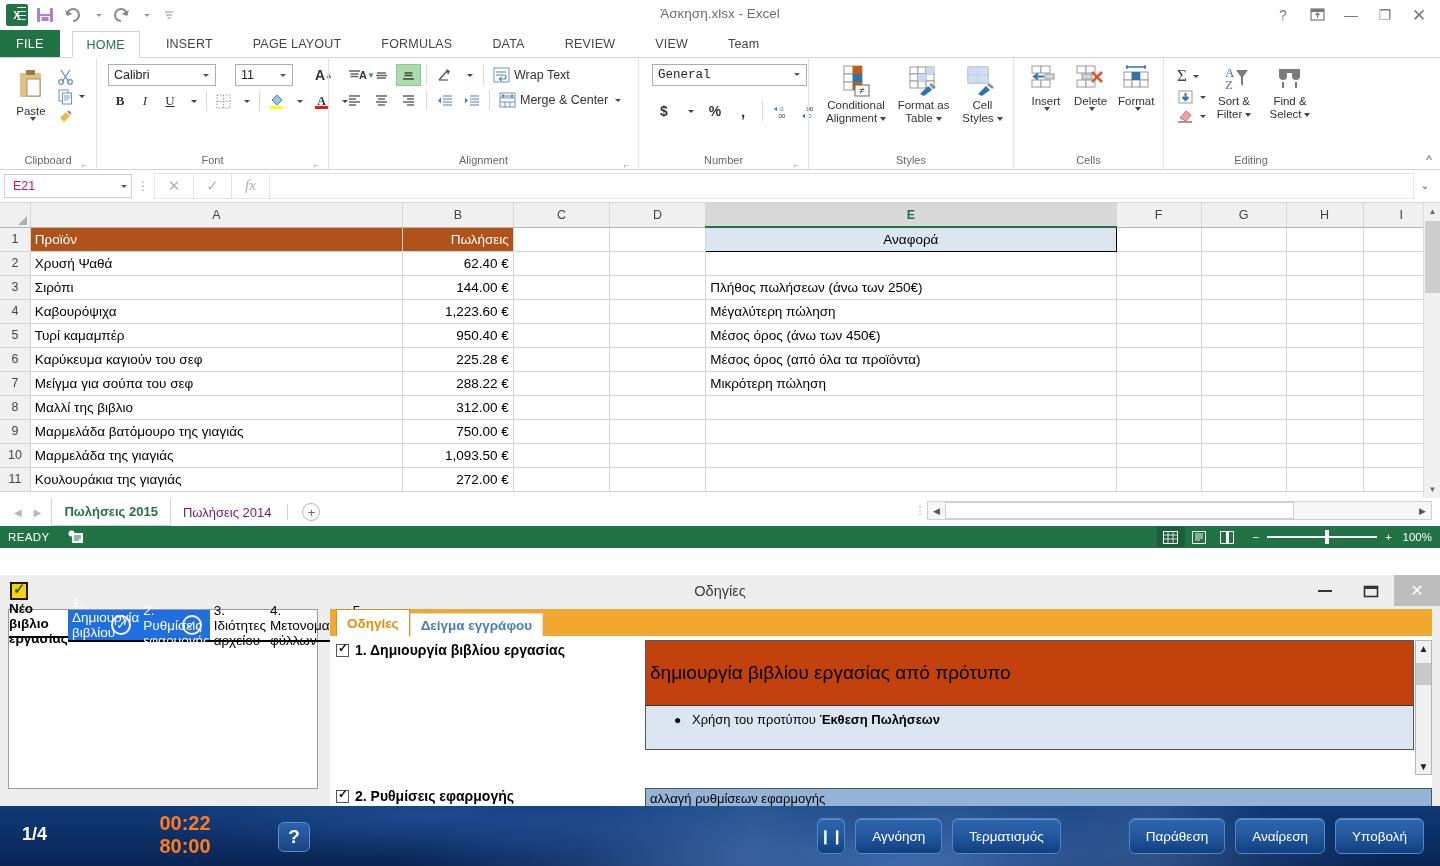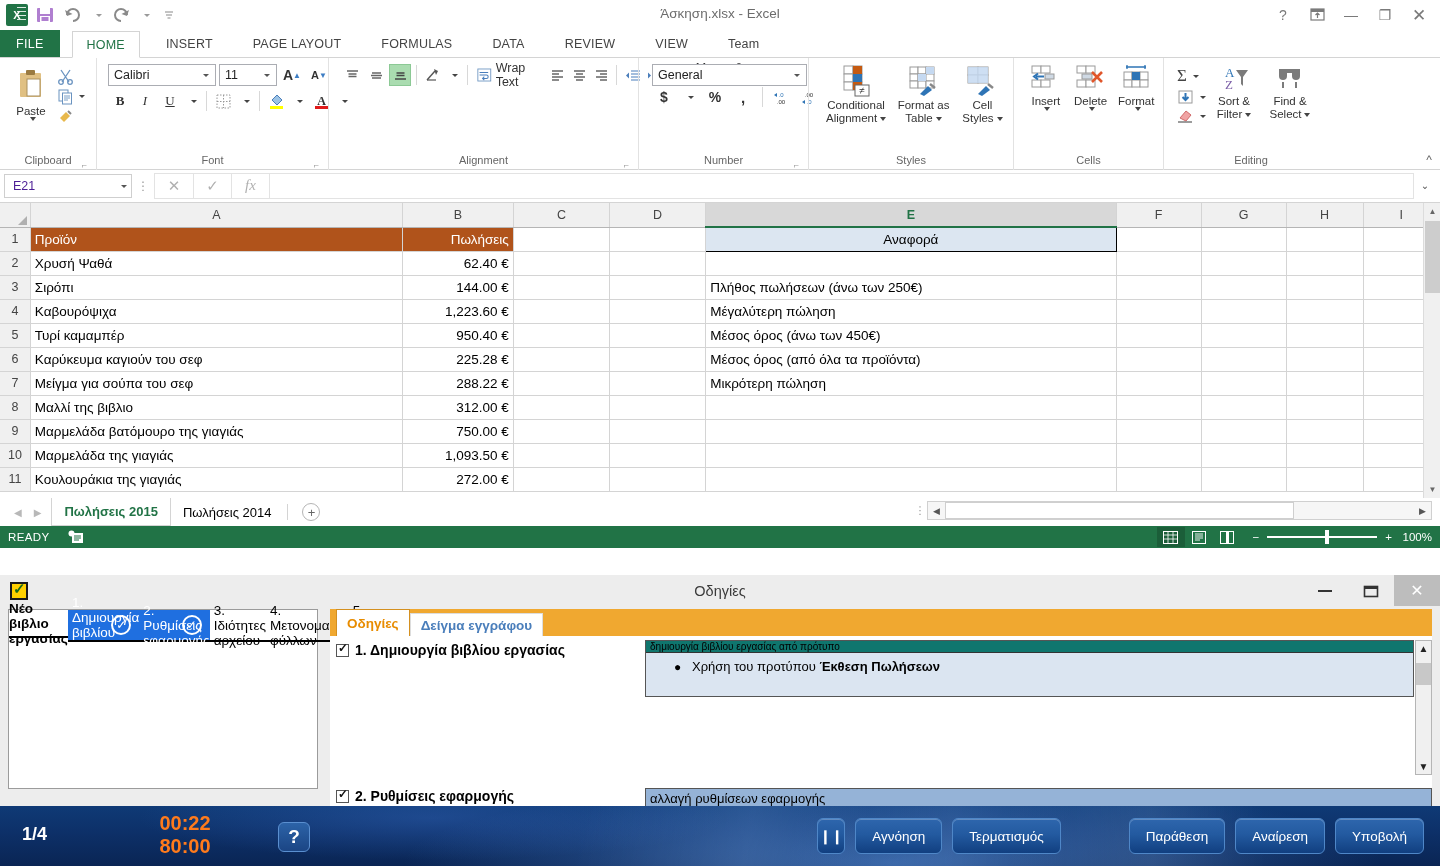--- a/index.html
+++ b/index.html
@@ -55,44 +55,44 @@
   .grp + .grp { border-left:1px solid #e2e2e2; }
   .grp-body { flex:1; display:flex; align-items:flex-start; padding-top:3px; }
   .grp-label { height:16px; font-size:11px; color:#666; text-align:center; position:relative; }
   .grp-label .dlg { position:absolute; right:2px; bottom:1px; width:9px; height:9px; color:#999; font-size:9px; }
 
   .bigbtn { width:58px; display:flex; flex-direction:column; align-items:center; font-size:11.5px; color:#333; }
   .bigbtn .lbl { margin-top:1px; text-align:center; line-height:12px; }
   .caret { width:0;height:0;border-left:3.5px solid transparent;border-right:3.5px solid transparent;border-top:4px solid #444;display:inline-block;margin-left:3px;vertical-align:middle;}
   .caret.sm { border-left-width:3px;border-right-width:3px;border-top-width:3.5px;}
 
-  .fontrow { display:flex; align-items:center; gap:3px; margin-bottom:4px; }
+  .fontrow { display:flex; align-items:center; gap:19px; margin-bottom:4px; }
   .cbox { height:22px; border:1px solid #abadb3; background:#fff; display:flex; align-items:center;
           font-size:12.5px; padding:0 2px 0 5px; color:#222; }
   .cbox .cb-caret { margin-left:auto; padding:0 4px; color:#555; }
   .sbtn { width:24px; height:22px; display:flex; align-items:center; justify-content:center;
           font-size:13px; color:#333; }
   .sbtn.w18 { width:19px; }
   .fontrow2 { display:flex; align-items:center; gap:1px; }
 
   .alrow { display:flex; align-items:center; gap:2px; margin-bottom:3px; }
   .albtn { width:25px; height:22px; display:flex; align-items:center; justify-content:center; }
   .albtn.sel { background:#aadcb0; border:1px solid #8cc995; }
   .wrapbtn { display:flex; align-items:center; gap:4px; font-size:12.5px; color:#333; padding:0 4px; height:22px;}
   .vsep { width:1px; height:20px; background:#d8d8d8; margin:0 3px; }
 
-  .numrow1 { display:flex; align-items:flex-end; margin-bottom:0; }
+  .numrow1 { display:flex; align-items:flex-end; margin-bottom:14px;font-family:Liberation Mono, monospace; }
   .numrow2 { display:flex; align-items:center; gap:4px; }
 
   .collapse { position:absolute; right:8px; bottom:2px; color:#666; font-size:12px; }
 
   
   .fbar { height:32px; display:flex; align-items:center; background:#fff; padding:2px 4px 3px 4px; gap:0; }
   .namebox { width:128px; height:24px; border:1px solid #cfcfcf; background:#fff; display:flex;
-             align-items:center; padding:0 4px 0 8px; font-size:12.5px; color:#4c1d95; }
+             align-items:center; padding:0 4px 0 8px; font-size:12.5px; color:#be185d; }
   .namebox .cb-caret { margin-left:auto; color:#555; }
   .fb-dots { width:22px; text-align:center; color:#9a9a9a; font-size:12px; letter-spacing:0; }
   .fb-btn { width:38px; height:24px; display:flex; align-items:center; justify-content:center;
             color:#b0b0b0; font-size:15px; border-left:1px solid #e3e3e3; }
   .fb-group { display:flex; border:1px solid #e3e3e3; height:26px; align-items:center; }
   .fbinput { flex:1; height:26px; border:1px solid #e3e3e3; border-left:none; background:#fff; }
   .fb-expand { width:22px; display:flex; align-items:center; justify-content:center; color:#555; font-size:10px; }
 
   
   .gridwrap { position:relative; height:296px; border-top:1px solid #d4d4d4; overflow:hidden; background:#fff; }
@@ -123,21 +123,21 @@
   .e-pad { padding-left:8px; }
 
   
   .vscroll { position:absolute; right:0; top:0; width:17px; bottom:0; background:#f0f0f0; border-left:1px solid #dcdcdc; }
   .vs-btn { width:17px; height:17px; display:flex; align-items:center; justify-content:center; color:#666; font-size:8px; }
   .vs-thumb { position:absolute; top:18px; left:1px; width:15px; height:72px; background:#cdcdcd; }
 
   
   .tabbar { height:28px; background:#fff; display:flex; align-items:center; padding-left:6px; position:relative;}
   .navarrows { display:flex; gap:12px; margin-right:10px; color:#b8b8b8; font-size:10px; padding-left:8px;}
-  .sheettab { font-size:13px; color:#000000; padding:0 12px; height:26px; display:flex; align-items:center; }
+  .sheettab { font-size:13px; color:#701a75; padding:0 12px; height:26px; display:flex; align-items:center; }
   .sheettab.active { color:#217346; font-weight:bold; background:#fff; border:1px solid #d4d4d4;
                      border-top:none; height:28px; }
   .tabsep { width:1px; height:16px; background:#d4d4d4; margin:0 4px; }
   .addsheet { width:18px;height:18px;border:1px solid #b5b5b5;border-radius:50%; color:#666; font-size:13px;
               display:flex;align-items:center;justify-content:center; margin-left:10px;}
   .hscroll { position:absolute; right:8px; top:3px; display:flex; align-items:center; }
   .hs-dots { color:#9a9a9a; font-size:11px; width:14px; text-align:center;}
   .hs-track { width:505px; height:19px; border:1px solid #d0d0d0; background:#f6f6f6; display:flex; align-items:center;}
   .hs-arrow { width:17px; height:17px; display:flex; align-items:center; justify-content:center; color:#555; font-size:9px;}
   .hs-thumb { height:17px; background:#fff; border:1px solid #cfcfcf; flex:1; margin:0; }
@@ -194,21 +194,21 @@
                      height:27px; }
   .rtabitem.inactive { background:#fff; color:#4a7ebb; font-weight:bold; height:23px; border:1px solid #ddd; border-bottom:none;}
   .rcontent { position:relative; height:168px; background:#fff; display:flex; }
   .rleft { width:315px; padding-top:6px; }
   .task-head { display:flex; align-items:flex-start; gap:6px; font-size:14px; font-weight:bold; color:#000;
                padding-left:6px; }
   .cbx { width:13px;height:13px;border:1px solid #555; background:#fff; position:relative; flex:none; margin-top:2px;}
   .cbx::after { content:"✓"; position:absolute; left:1px; top:-4px; font-size:12px; color:#111; }
   .rright { flex:1; position:relative; }
   .detail { position:absolute; left:0; top:4px; right:18px; border:1px solid #555; }
-  .d-row1 { background:#0f766e; font-size:10px; padding:0 4px; border-bottom:1px solid #333; }
+  .d-row1 { background:#c2410c; font-size:19px; padding:21px 4px; border-bottom:1px solid #333; }
   .d-row2 { background:#b8cce4; font-size:13px; padding:3px 4px 3px 28px; border-bottom:1px solid #333; }
   .d-body { background:#dbe5f1; font-size:13px; padding:6px 4px 22px 46px; position:relative; }
   .d-body .bullet { position:absolute; left:28px; top:7px; font-size:12px; }
   .d-body b { font-weight:bold; }
   .rscroll { position:absolute; right:0; top:4px; width:17px; height:135px; background:#f0f0f0; border:1px solid #b5b5b5;}
   .rs-arrow { width:15px;height:15px; display:flex;align-items:center;justify-content:center; color:#222;font-size:10px;}
   .rs-arrow.bot { position:absolute;bottom:0;left:0; }
   .rs-thumb { position:absolute; top:22px; left:0px; width:15px; height:22px; background:#c8c8c8; }
 
   
@@ -420,21 +420,21 @@
               </div>
           </div>
         </div>
         <div class="grp-label">
           <span>Font</span>
           <span class="dlg">⌐</span>
         </div>
       </div>
 
       <div class="grp" style="width:310px">
-        <div class="grp-body" style="flex-direction:row;padding-left:8px">
+        <div class="grp-body" style="flex-direction:column;padding-left:8px">
           <div class="alrow">
             <div class="albtn">
                 <svg width="15" height="15" viewBox="0 0 15 15">
                   <path d="M2 3h11M3.5 6h8M3.5 8.5h8" stroke="#666" stroke-width="1.3"></path>
                 </svg>
               </div>
             <div class="albtn">
                 <svg width="15" height="15" viewBox="0 0 15 15">
                   <path d="M3 5h9M2 7.5h11M3 10h9" stroke="#666" stroke-width="1.3"></path>
                 </svg>

